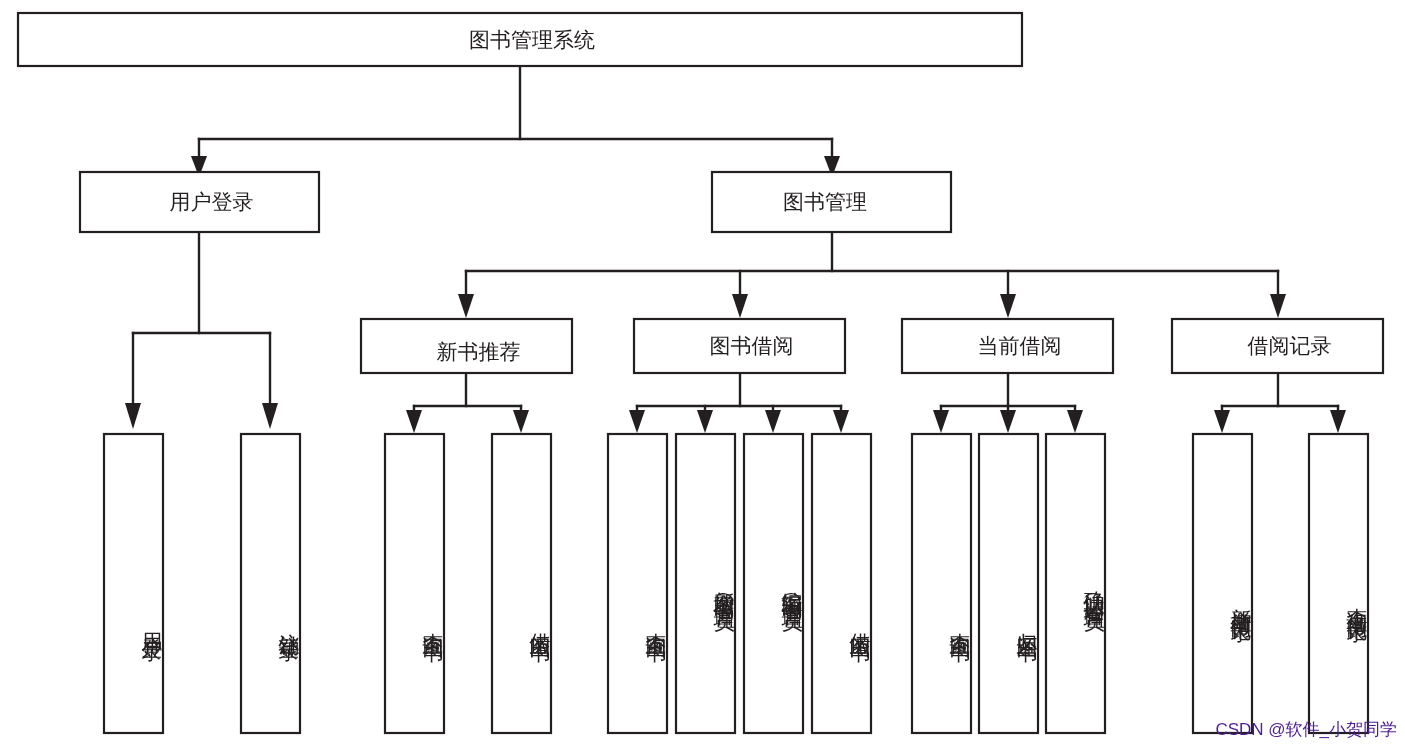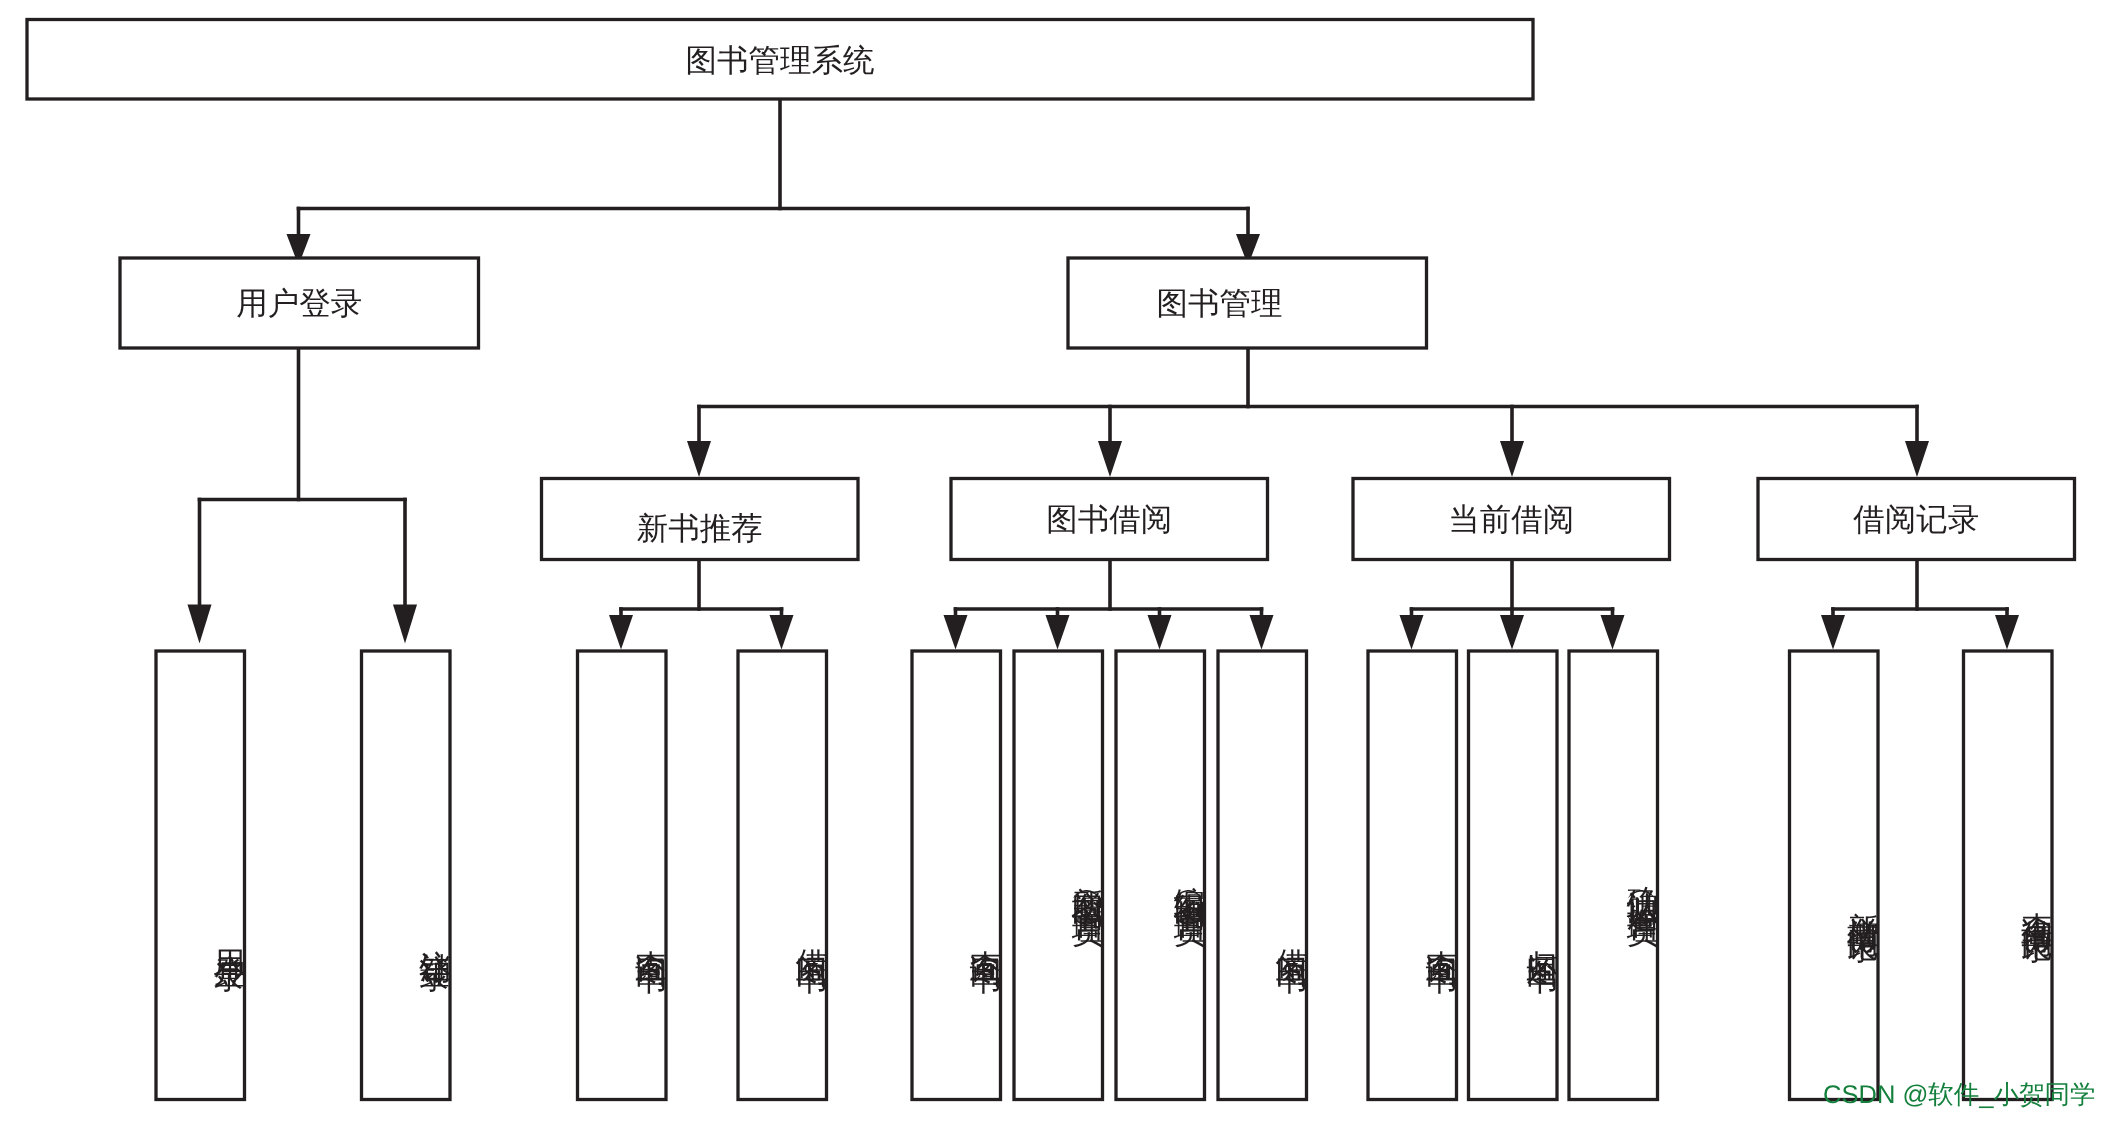--- a/index.html
+++ b/index.html
@@ -56,28 +56,29 @@
   .hlabel-div {
     position: absolute;
     font-family: "Liberation Sans", "DejaVu Sans", sans-serif;
     font-size: 21px;
     color: #231f20;
     display: flex;
     align-items: center;
     justify-content: center;
     white-space: nowrap;
     pointer-events: none;
+    padding-left: 12px;
   }
   .watermark {
     position: absolute;
     right: 8px;
     bottom: 6px;
     font-family: "Liberation Sans", "DejaVu Sans", sans-serif;
     font-size: 17px;
-    color: #15803d;
+    color: #4c1d95;
     white-space: nowrap;
     pointer-events: none;
   }
 </style>
 </head>
 <body>
 
 <div id="diagram-root">
 
   <svg class="flowchart" viewBox="0 0 1405 747">

